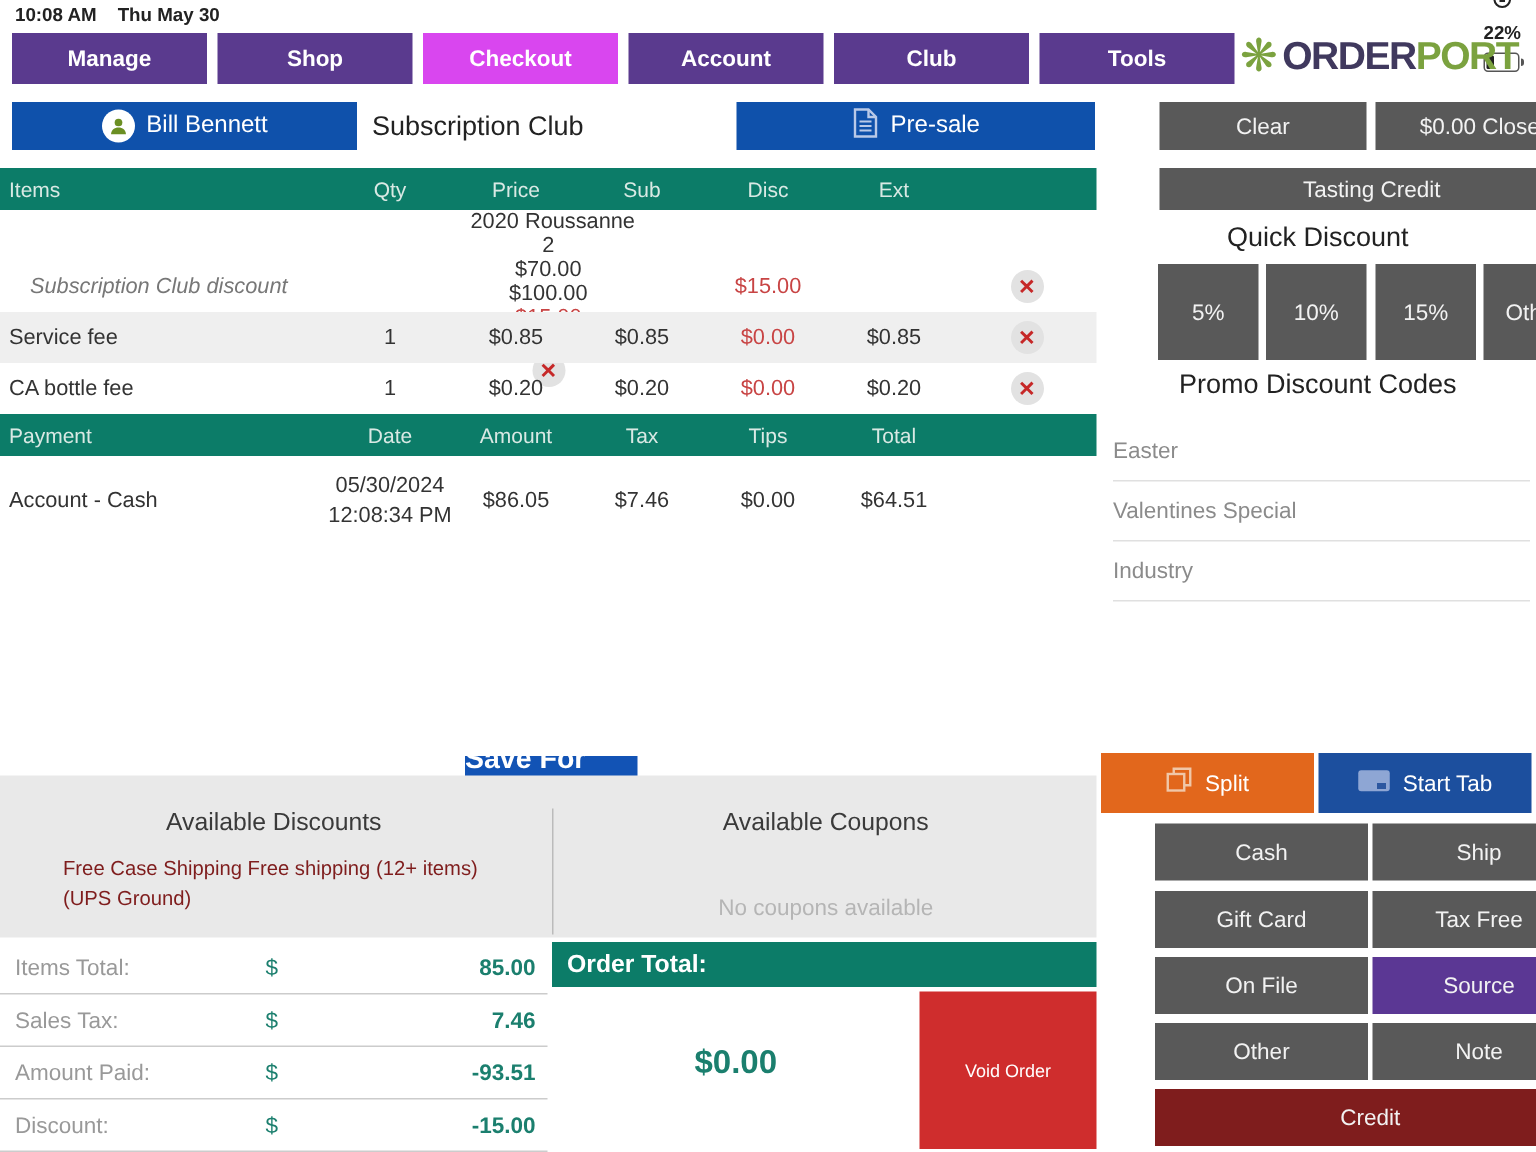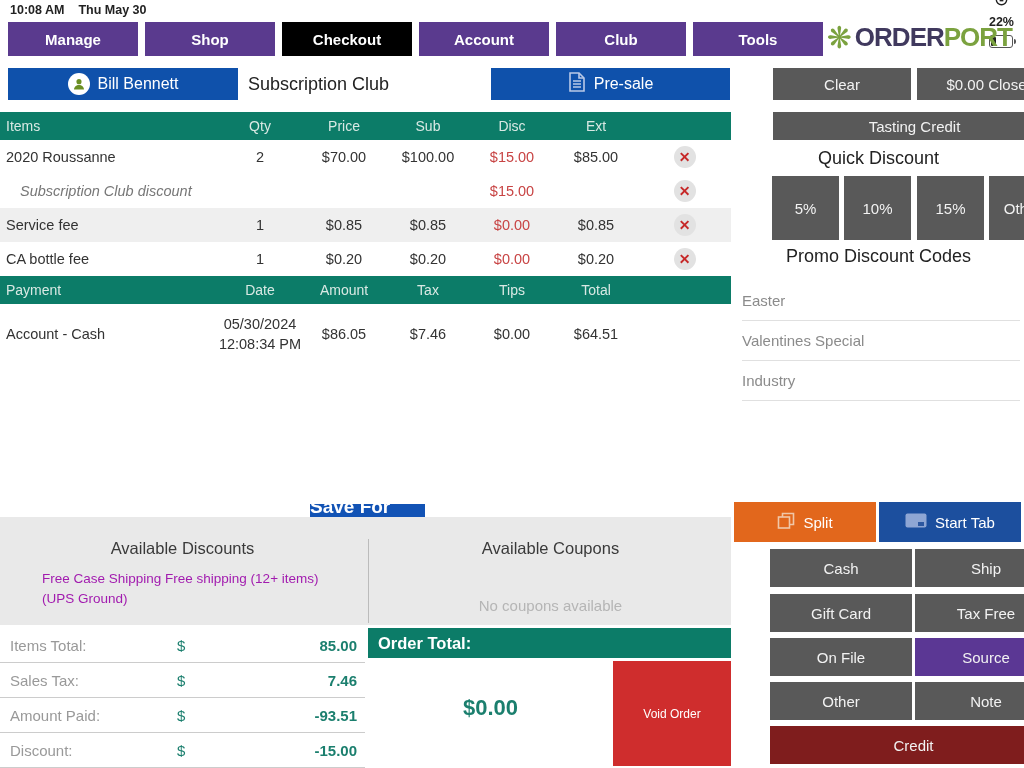--- a/index.html
+++ b/index.html
@@ -13,21 +13,21 @@
   .status-left{display:flex;gap:14px;}
   .status-right{display:flex;align-items:center;gap:6px;font-weight:bold;flex-direction:column;}
   .batt{width:22px;height:11px;border:1px solid #555;border-radius:3px;position:relative;}
   .batt .fill{position:absolute;left:1px;top:1px;bottom:1px;width:22%;background:#222;border-radius:1px;}
   .batt .tip{position:absolute;right:-4px;top:3px;width:2px;height:5px;background:#555;border-radius:0 2px 2px 0;}
 
   
   .navbar{left:8px;top:22px;display:flex;gap:7px;}
   .nav-btn{width:130px;height:34px;background:#5a3a8e;color:#fff;font-weight:bold;font-size:15px;
            display:flex;align-items:center;justify-content:center;cursor:pointer;}
-  .nav-btn.active{background:#000000;}
+  .nav-btn.active{background:#d946ef;}
   .logo{right:12px;top:22px;display:flex;align-items:center;gap:3px;}
   .logo-flower{color:#7ba23f;font-size:30px;line-height:30px;}
   .logo-text{font-size:26px;font-weight:bold;letter-spacing:-1px;}
   .logo-order{color:#40395e;}
   .logo-port{color:#7ba23f;}
 
   
   .cust-btn{left:8px;top:68px;width:230px;height:32px;background:#0f51ab;color:#fff;display:flex;
             align-items:center;justify-content:center;gap:8px;font-size:16px;cursor:pointer;}
   .person-circle{width:22px;height:22px;background:#fff;border-radius:50%;display:flex;align-items:center;justify-content:center;}
@@ -65,21 +65,21 @@
               font-size:15px;color:#8b8b8b;border-bottom:1px solid #e0e0e0;cursor:pointer;}
 
   
   .save-later{left:310px;top:504px;width:115px;height:28px;background:#1253b5;color:#fff;font-size:19px;
               display:flex;align-items:center;justify-content:center;cursor:pointer;font-weight:bold;}
 
   
   .disc-panel{left:0;top:517px;width:731px;height:108px;background:#e9e9e9;}
   .panel-title{position:absolute;top:22px;width:365px;text-align:center;font-size:16.5px;color:#3a3a3a;}
   .panel-title.right{left:368px;}
-  .disc-text{position:absolute;left:42px;top:52px;width:300px;font-size:13.5px;color:#a21caf;line-height:1.5;}
+  .disc-text{position:absolute;left:42px;top:52px;width:300px;font-size:13.5px;color:#7f1d1d;line-height:1.5;}
   .coupon-empty{position:absolute;left:368px;top:80px;width:365px;text-align:center;font-size:15px;color:#b5b5b5;}
   .v-divider{position:absolute;left:368px;top:22px;width:1px;height:84px;background:#bbb;}
 
   
   .tot-row{left:0;width:365px;height:35px;display:flex;align-items:center;border-bottom:1px solid #ccc;
            box-sizing:border-box;}
   .tot-label{padding-left:10px;font-size:15px;color:#999;flex:1;text-align:left;}
   .tot-cur{width:20px;color:#1b7f6e;font-size:15px;}
   .tot-val{width:160px;text-align:right;padding-right:8px;color:#1b7f6e;font-weight:bold;font-size:15px;}
 
@@ -169,21 +169,21 @@
 <div class="ab tbl-head items-head">
   <span class="col-name">Items</span>
   <span class="colc">Qty</span>
   <span class="colc">Price</span>
   <span class="colc">Sub</span>
   <span class="colc">Disc</span>
   <span class="colc">Ext</span>
   <span class="col-x"></span>
 </div>
 
-<div class="ab trow item-row" style="top:140px;">
+<div class="ab trow item-row" style="top:140px;flex-direction:column;">
   <span class="col-name">2020 Roussanne</span>
   <span class="colc">2</span>
   <span class="colc">$70.00</span>
   <span class="colc">$100.00</span>
   <span class="colc disc-red">$15.00</span>
   <span class="colc">$85.00</span>
   <span class="col-x">
       <span class="x-circle">✕</span>
     </span>
 </div>

